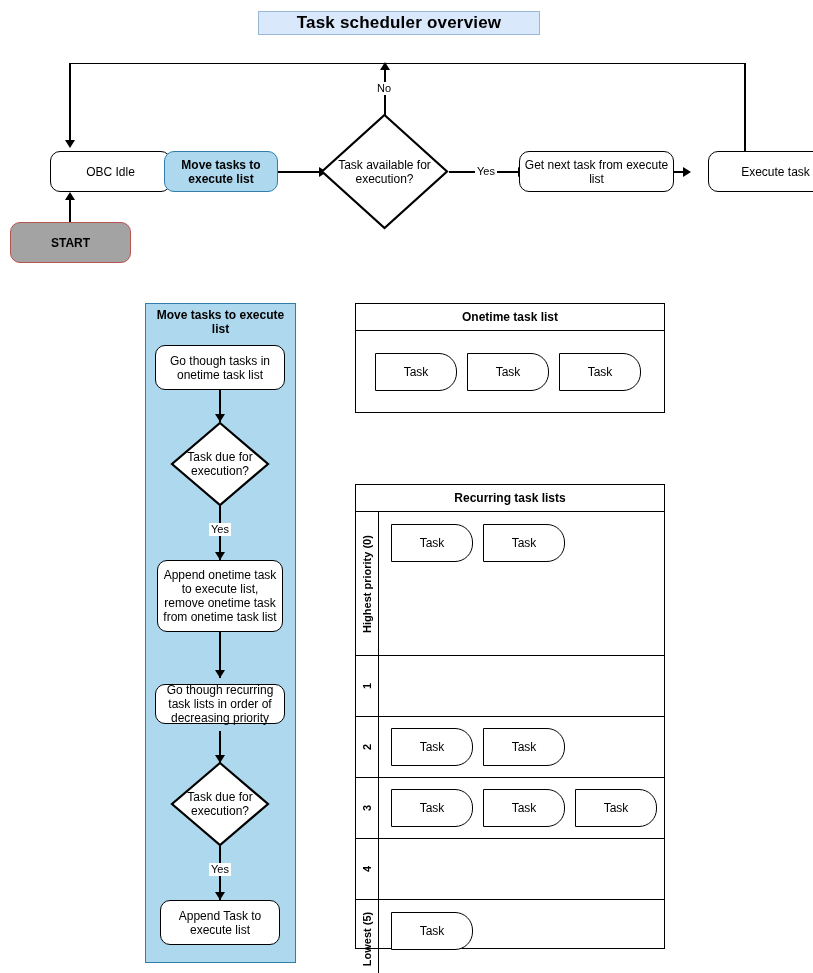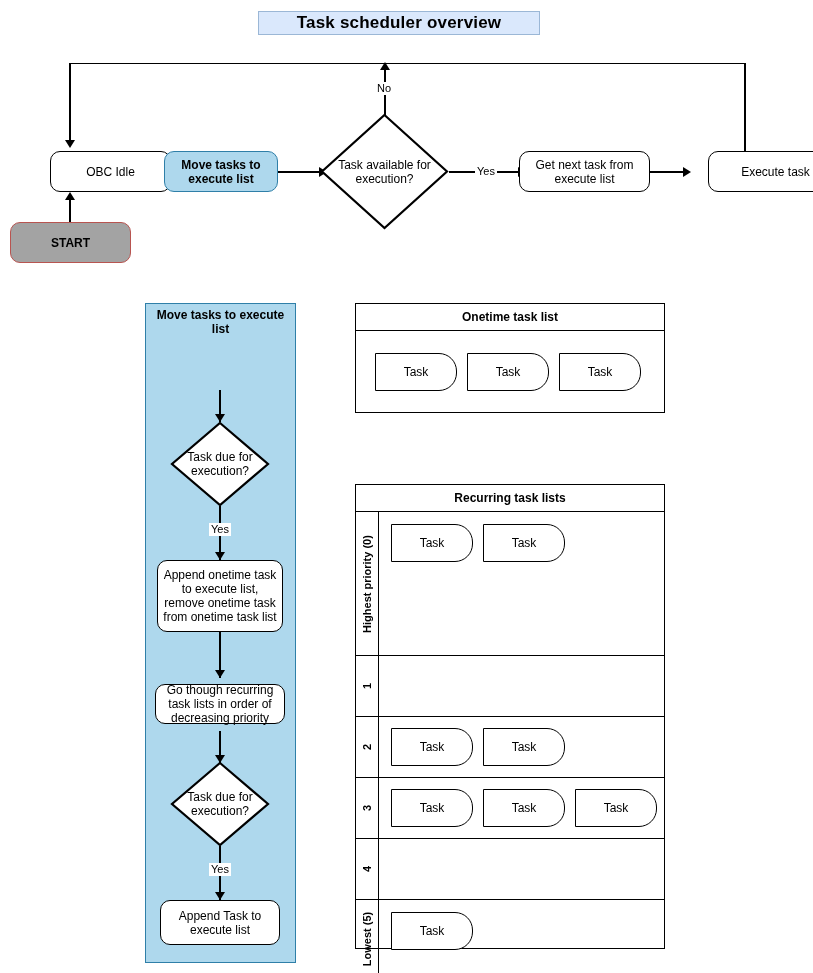--- a/index.html
+++ b/index.html
@@ -171,21 +171,21 @@
 
   <div class="abs node blue" style="left:164px; top:151px; width:114px; height:41px;">Move tasks to execute list</div>
 
   <div class="abs diamond-wrap" style="left:320px; top:113px; width:129px; height:117px;">
     <svg width="129" height="117" viewBox="0 0 129 117">
       <polygon points="64.5,2 127,58.5 64.5,115 2,58.5" fill="#ffffff" stroke="#000000" stroke-width="2.2"></polygon>
     </svg>
     <div class="diamond-label">Task available for execution?</div>
   </div>
 
-  <div class="abs node" style="left:519px; top:151px; width:131px; height:41px;">Get next task from execute list</div>
+  <div class="abs node" style="left:519px; top:151px; width:155px; height:41px;">Get next task from execute list</div>
 
   <div class="abs node" style="left:708px; top:151px; width:135px; height:41px;">Execute task</div>
 
   <div class="abs node pink" style="left:10px; top:222px; width:121px; height:41px;">START</div>
 
   <div class="abs panel-blue"></div>
   <div class="abs panel-title">Move tasks to execute list</div>
 
   <div class="abs ln ln-v" style="left:219.3px; top:390px; height:32px;"></div>
   <div class="abs arrow-d" style="left:215px; top:414px;"></div>
@@ -197,20 +197,21 @@
   <div class="abs ln ln-v" style="left:219.3px; top:632px; height:46px;"></div>
   <div class="abs arrow-d" style="left:215px; top:670px;"></div>
 
   <div class="abs ln ln-v" style="left:219.3px; top:731px; height:32px;"></div>
   <div class="abs arrow-d" style="left:215px; top:755px;"></div>
 
   <div class="abs ln ln-v" style="left:219.3px; top:846px; height:54px;"></div>
   <div class="abs arrow-d" style="left:215px; top:892px;"></div>
   <div class="abs edge-label" style="left:209px; top:863px;">Yes</div>
 
+  <div class="abs node" style="left:155px; top:345px; width:130px; height:45px;">Go though tasks in onetime task list</div>
 
   <div class="abs diamond-wrap" style="left:170px; top:421px; width:100px; height:86px;">
     <svg width="100" height="86" viewBox="0 0 100 86">
       <polygon points="50,2 98,43 50,84 2,43" fill="#ffffff" stroke="#000000" stroke-width="2.2"></polygon>
     </svg>
     <div class="diamond-label">Task due for execution?</div>
   </div>
 
   <div class="abs node" style="left:157px; top:560px; width:126px; height:72px;">Append onetime task to execute list, remove onetime task from onetime task list</div>
 

